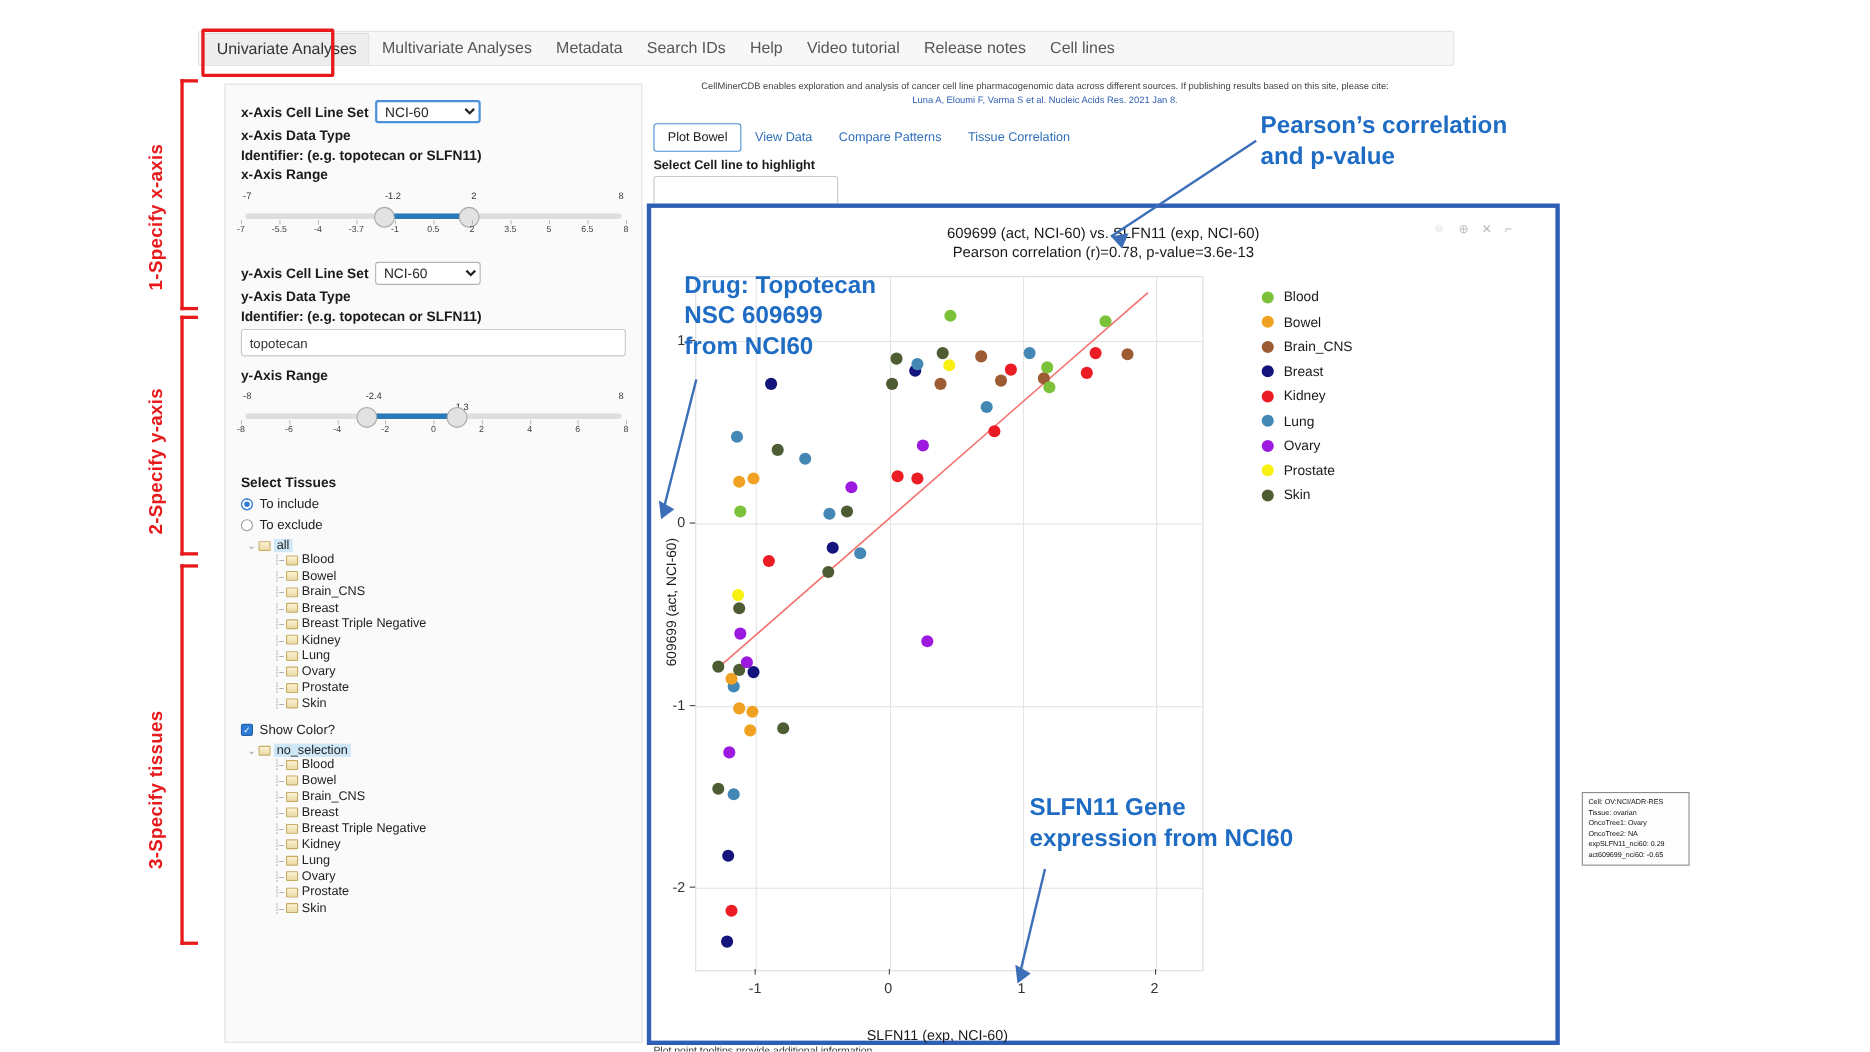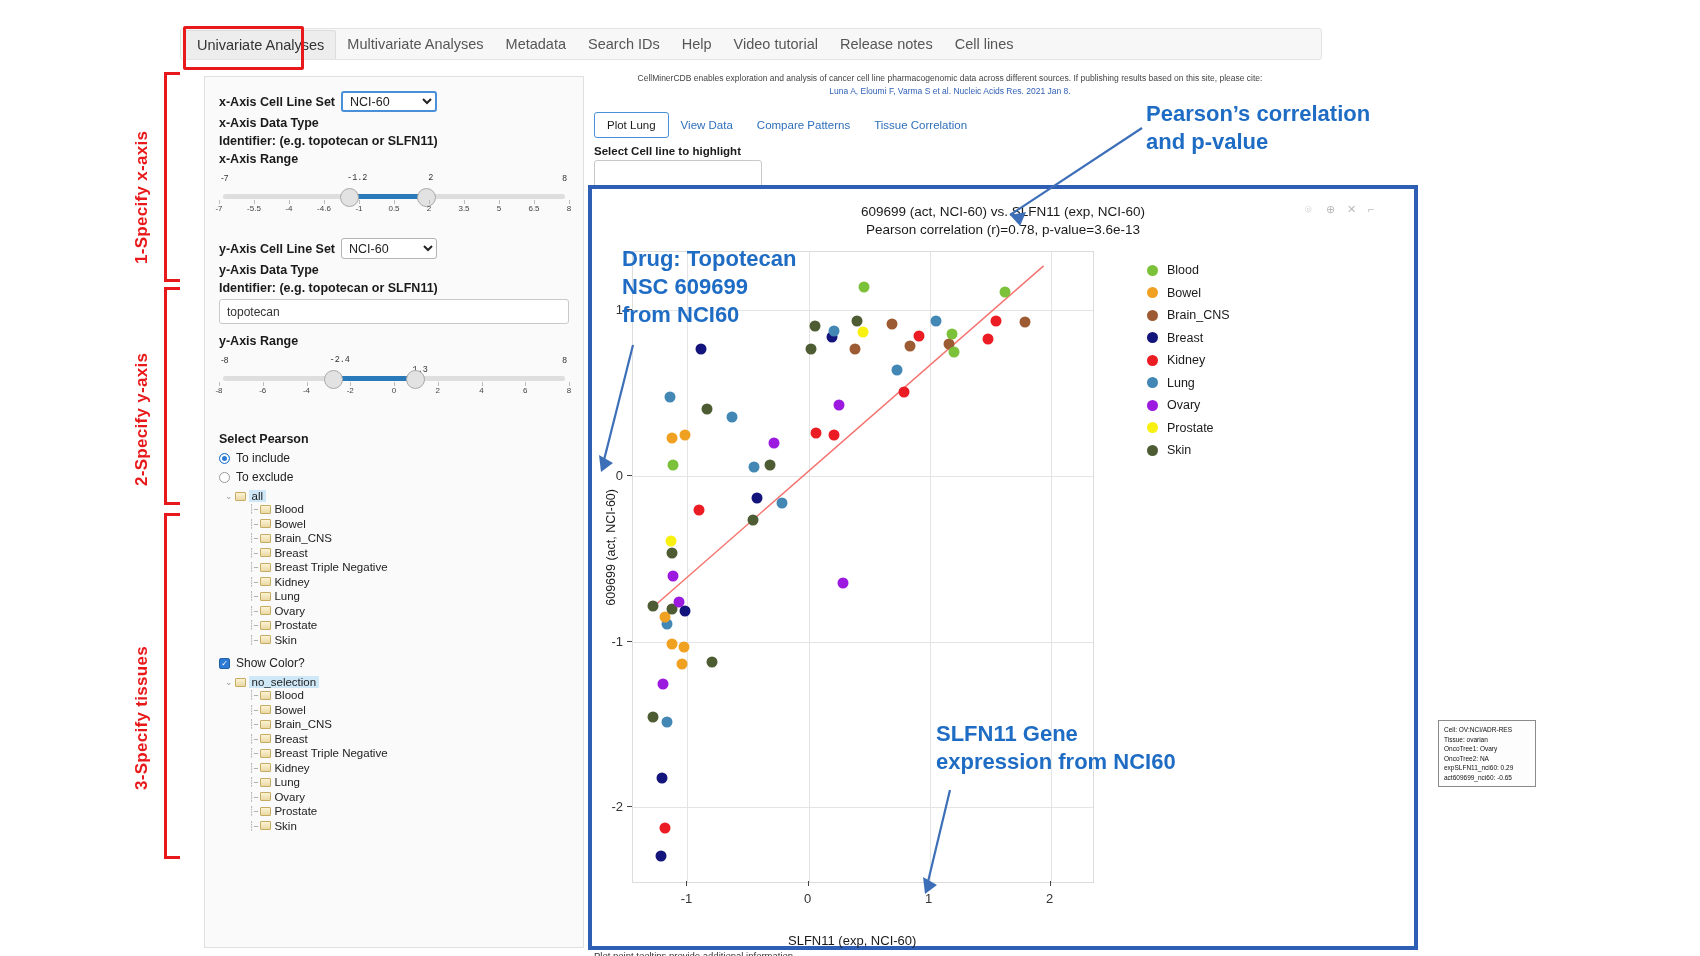--- a/index.html
+++ b/index.html
@@ -47,21 +47,21 @@
     border:1px solid #c9c9c9;border-radius:3px;background:#fff;
     font-size:12px;color:#333;padding-left:7px;margin-bottom:10px;
     font-family:"Liberation Sans",sans-serif;
   }
   
   .slider-wrap{position:relative;height:56px;margin-bottom:6px;}
   .slider-track{position:absolute;left:4px;right:4px;top:26px;height:5px;background:#dedede;border-radius:3px;}
   .slider-range{position:absolute;top:26px;height:5px;background:#2a7ab9;border-radius:3px;}
   .slider-handle{position:absolute;top:20px;width:17px;height:17px;border-radius:50%;
     background:#e2e2e2;border:1px solid #a9a9a9;}
-  .slider-bubble{position:absolute;top:5px;font-size:8.5px;color:#333;transform:translateX(-50%);font-family:Liberation Mono, monospace;}
+  .slider-bubble{position:absolute;top:5px;font-size:8.5px;color:#333;transform:translateX(-50%);}
   .slider-ticks{position:absolute;left:0;right:0;top:36px;height:14px;}
   .slider-tick{position:absolute;font-size:8px;color:#444;transform:translateX(-50%);}
   .slider-tickmark{position:absolute;top:-4px;width:1px;height:4px;background:#bdbdbd;}
   .slider-endlabel{position:absolute;top:5px;left:2px;font-size:8.5px;color:#333;}
   
   .radio-row{display:flex;align-items:center;gap:6px;margin:5px 0;font-size:12px;color:#222;}
   .radio-dot{width:11px;height:11px;border-radius:50%;border:1px solid #9a9a9a;background:#fff;
     display:inline-block;box-sizing:border-box;position:relative;}
   .radio-dot.on{border-color:#2d7bd4;background:#2d7bd4;box-shadow:inset 0 0 0 2px #fff;}
   
@@ -169,21 +169,21 @@
     <div class="slider-handle" style="left:34.5%;"></div>
     <div class="slider-handle" style="left:56.5%;"></div>
     <div class="slider-ticks" id="x-slider-ticks">
         <div class="slider-tickmark" style="left: 0%;"></div>
         <div class="slider-tick" style="left: 0%;">-7</div>
         <div class="slider-tickmark" style="left: 10%;"></div>
         <div class="slider-tick" style="left: 10%;">-5.5</div>
         <div class="slider-tickmark" style="left: 20%;"></div>
         <div class="slider-tick" style="left: 20%;">-4</div>
         <div class="slider-tickmark" style="left: 30%;"></div>
-        <div class="slider-tick" style="left: 30%;">-4.6</div>
+        <div class="slider-tick" style="left: 30%;">-3.7</div>
         <div class="slider-tickmark" style="left: 40%;"></div>
         <div class="slider-tick" style="left: 40%;">-1</div>
         <div class="slider-tickmark" style="left: 50%;"></div>
         <div class="slider-tick" style="left: 50%;">0.5</div>
         <div class="slider-tickmark" style="left: 60%;"></div>
         <div class="slider-tick" style="left: 60%;">2</div>
         <div class="slider-tickmark" style="left: 70%;"></div>
         <div class="slider-tick" style="left: 70%;">3.5</div>
         <div class="slider-tickmark" style="left: 80%;"></div>
         <div class="slider-tick" style="left: 80%;">5</div>
@@ -231,21 +231,21 @@
         <div class="slider-tick" style="left: 62.5%;">2</div>
         <div class="slider-tickmark" style="left: 75%;"></div>
         <div class="slider-tick" style="left: 75%;">4</div>
         <div class="slider-tickmark" style="left: 87.5%;"></div>
         <div class="slider-tick" style="left: 87.5%;">6</div>
         <div class="slider-tickmark" style="left: 100%;"></div>
         <div class="slider-tick" style="left: 100%;">8</div>
       </div>
   </div>
 
-  <div class="lbl-bold" style="margin-top:26px;">Select Pearson</div>
+  <div class="lbl-bold" style="margin-top:26px;">Select Tissues</div>
 
   <div class="radio-row">
     <span class="radio-dot on"></span>
     <span>To include</span>
   </div>
   <div class="radio-row">
     <span class="radio-dot"></span>
     <span>To exclude</span>
   </div>
 
@@ -374,21 +374,21 @@
       </div>
   </div>
 </div>
 
 <div id="cite">
   <div>CellMinerCDB enables exploration and analysis of cancer cell line pharmacogenomic data across different sources. If publishing results based on this site, please cite:</div>
   <div class="link">Luna A, Eloumi F, Varma S et al. Nucleic Acids Res. 2021 Jan 8.</div>
 </div>
 
 <div id="subtabs">
-    <div class="subtab active">Plot Lung</div>
+    <div class="subtab active">Plot Bowel</div>
     <div class="subtab">View Data</div>
     <div class="subtab">Compare Patterns</div>
     <div class="subtab">Tissue Correlation</div>
   </div>
 
 <div id="highlight-label">Select Cell line to highlight</div>
 <input id="highlight-input" value="" style="">
 
 <div id="plot-frame">
   <div id="plot-title">

